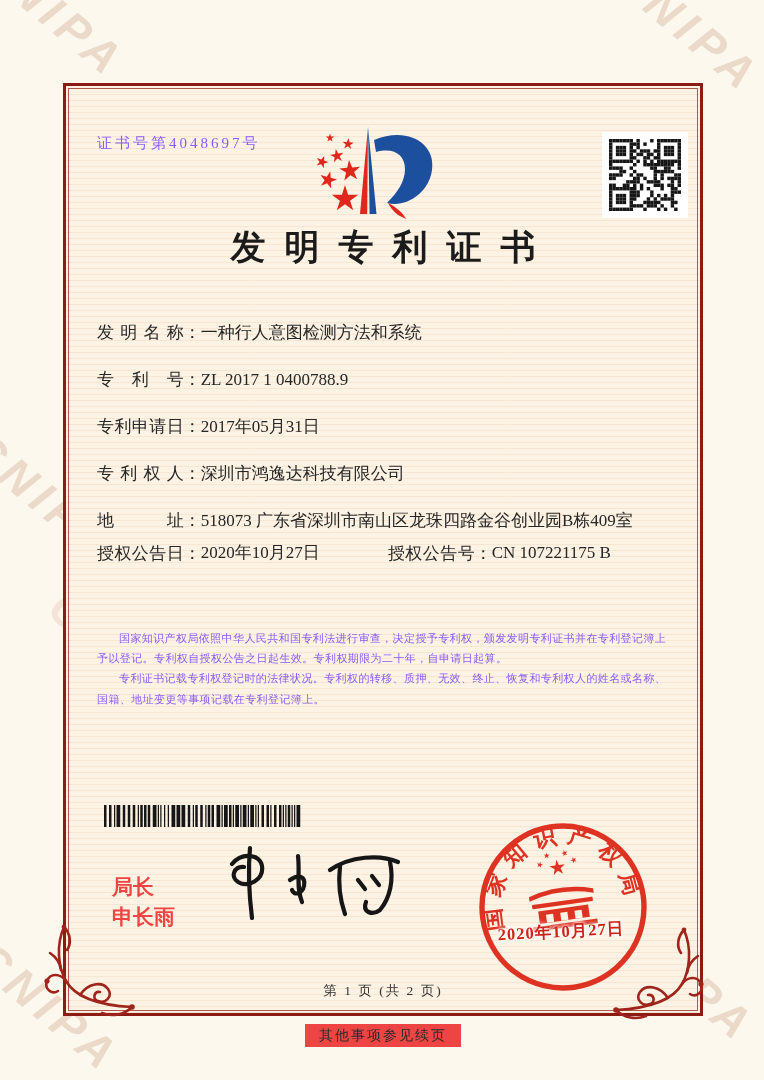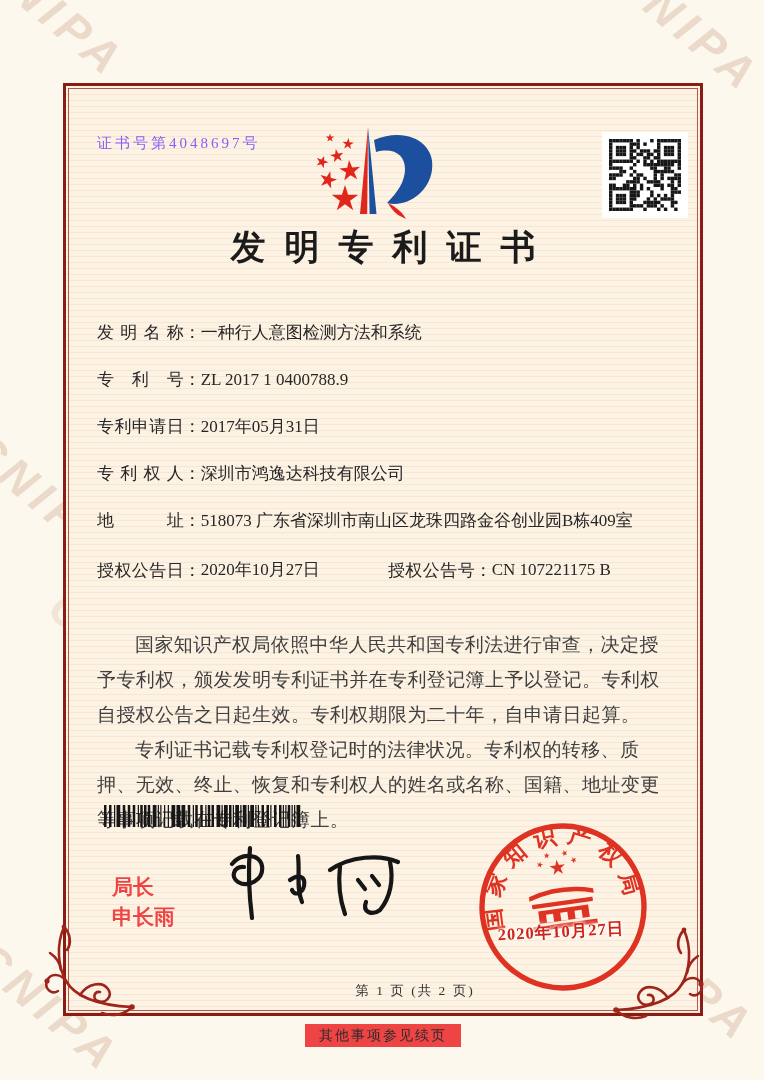--- a/index.html
+++ b/index.html
@@ -57,26 +57,26 @@
     font-size:17px;color:#262626;
   }
   .field-row{line-height:21px;margin-bottom:26px;white-space:nowrap;}
   .field-row.wrap{white-space:normal;margin-bottom:0;}
   .flabel{
     display:inline-block;width:5.1em;
     text-align:justify;text-align-last:justify;vertical-align:top;
   }
   .colon{vertical-align:top;}
   .fvalue{display:inline-block;max-width:452px;vertical-align:top;line-height:21px;}
-  .grant-row{margin-top:28px;white-space:nowrap;}
+  .grant-row{margin-top:11px;white-space:nowrap;}
   .grant-second{margin-left:64px;}
 
   .body-text{
     position:absolute;left:97px;top:628px;width:576px;z-index:3;
-    font-size:19px;line-height:1.84;color:#404040;letter-spacing:.4px;
+    font-size:11px;line-height:1.84;color:#8b5cf6;letter-spacing:.4px;
   }
   .body-text p{margin:0;text-indent:2em;}
 
   .barcode{position:absolute;left:104px;top:805px;z-index:3;}
 
   .officer{
     position:absolute;left:112px;top:872px;z-index:3;
     font-size:21px;font-weight:600;color:#ef4444;line-height:30px;
     font-family:"Liberation Sans","DejaVu Sans",sans-serif;
   }
@@ -87,21 +87,21 @@
   .seal-date{
     position:absolute;left:468px;top:921px;width:186px;z-index:6;
     text-align:center;font-size:16.5px;font-weight:700;color:#cf2417;
     letter-spacing:1px;transform:rotate(-3deg);
     text-shadow:0 0 3px #fff,0 0 5px #fff,0 0 7px #fff;
     font-family:"Liberation Serif",serif;
   }
 
   .page-line{
     position:absolute;left:63px;top:982px;width:640px;z-index:3;
-    text-align:center;font-size:13.5px;color:#333;letter-spacing:2px;padding-left:32px;
+    text-align:center;font-size:13.5px;color:#333;letter-spacing:2px;
   }
   .note-line{
     position:absolute;left:63px;top:1026px;width:640px;z-index:3;text-align:center;
   }
   .note-line span{
     background:#ef4444;padding:4px 14px;font-size:14px;letter-spacing:2px;color:#2c2c2c;
   }
 
   .flourish{position:absolute;z-index:4;}
   .flourish.br{transform:scaleX(-1);}

